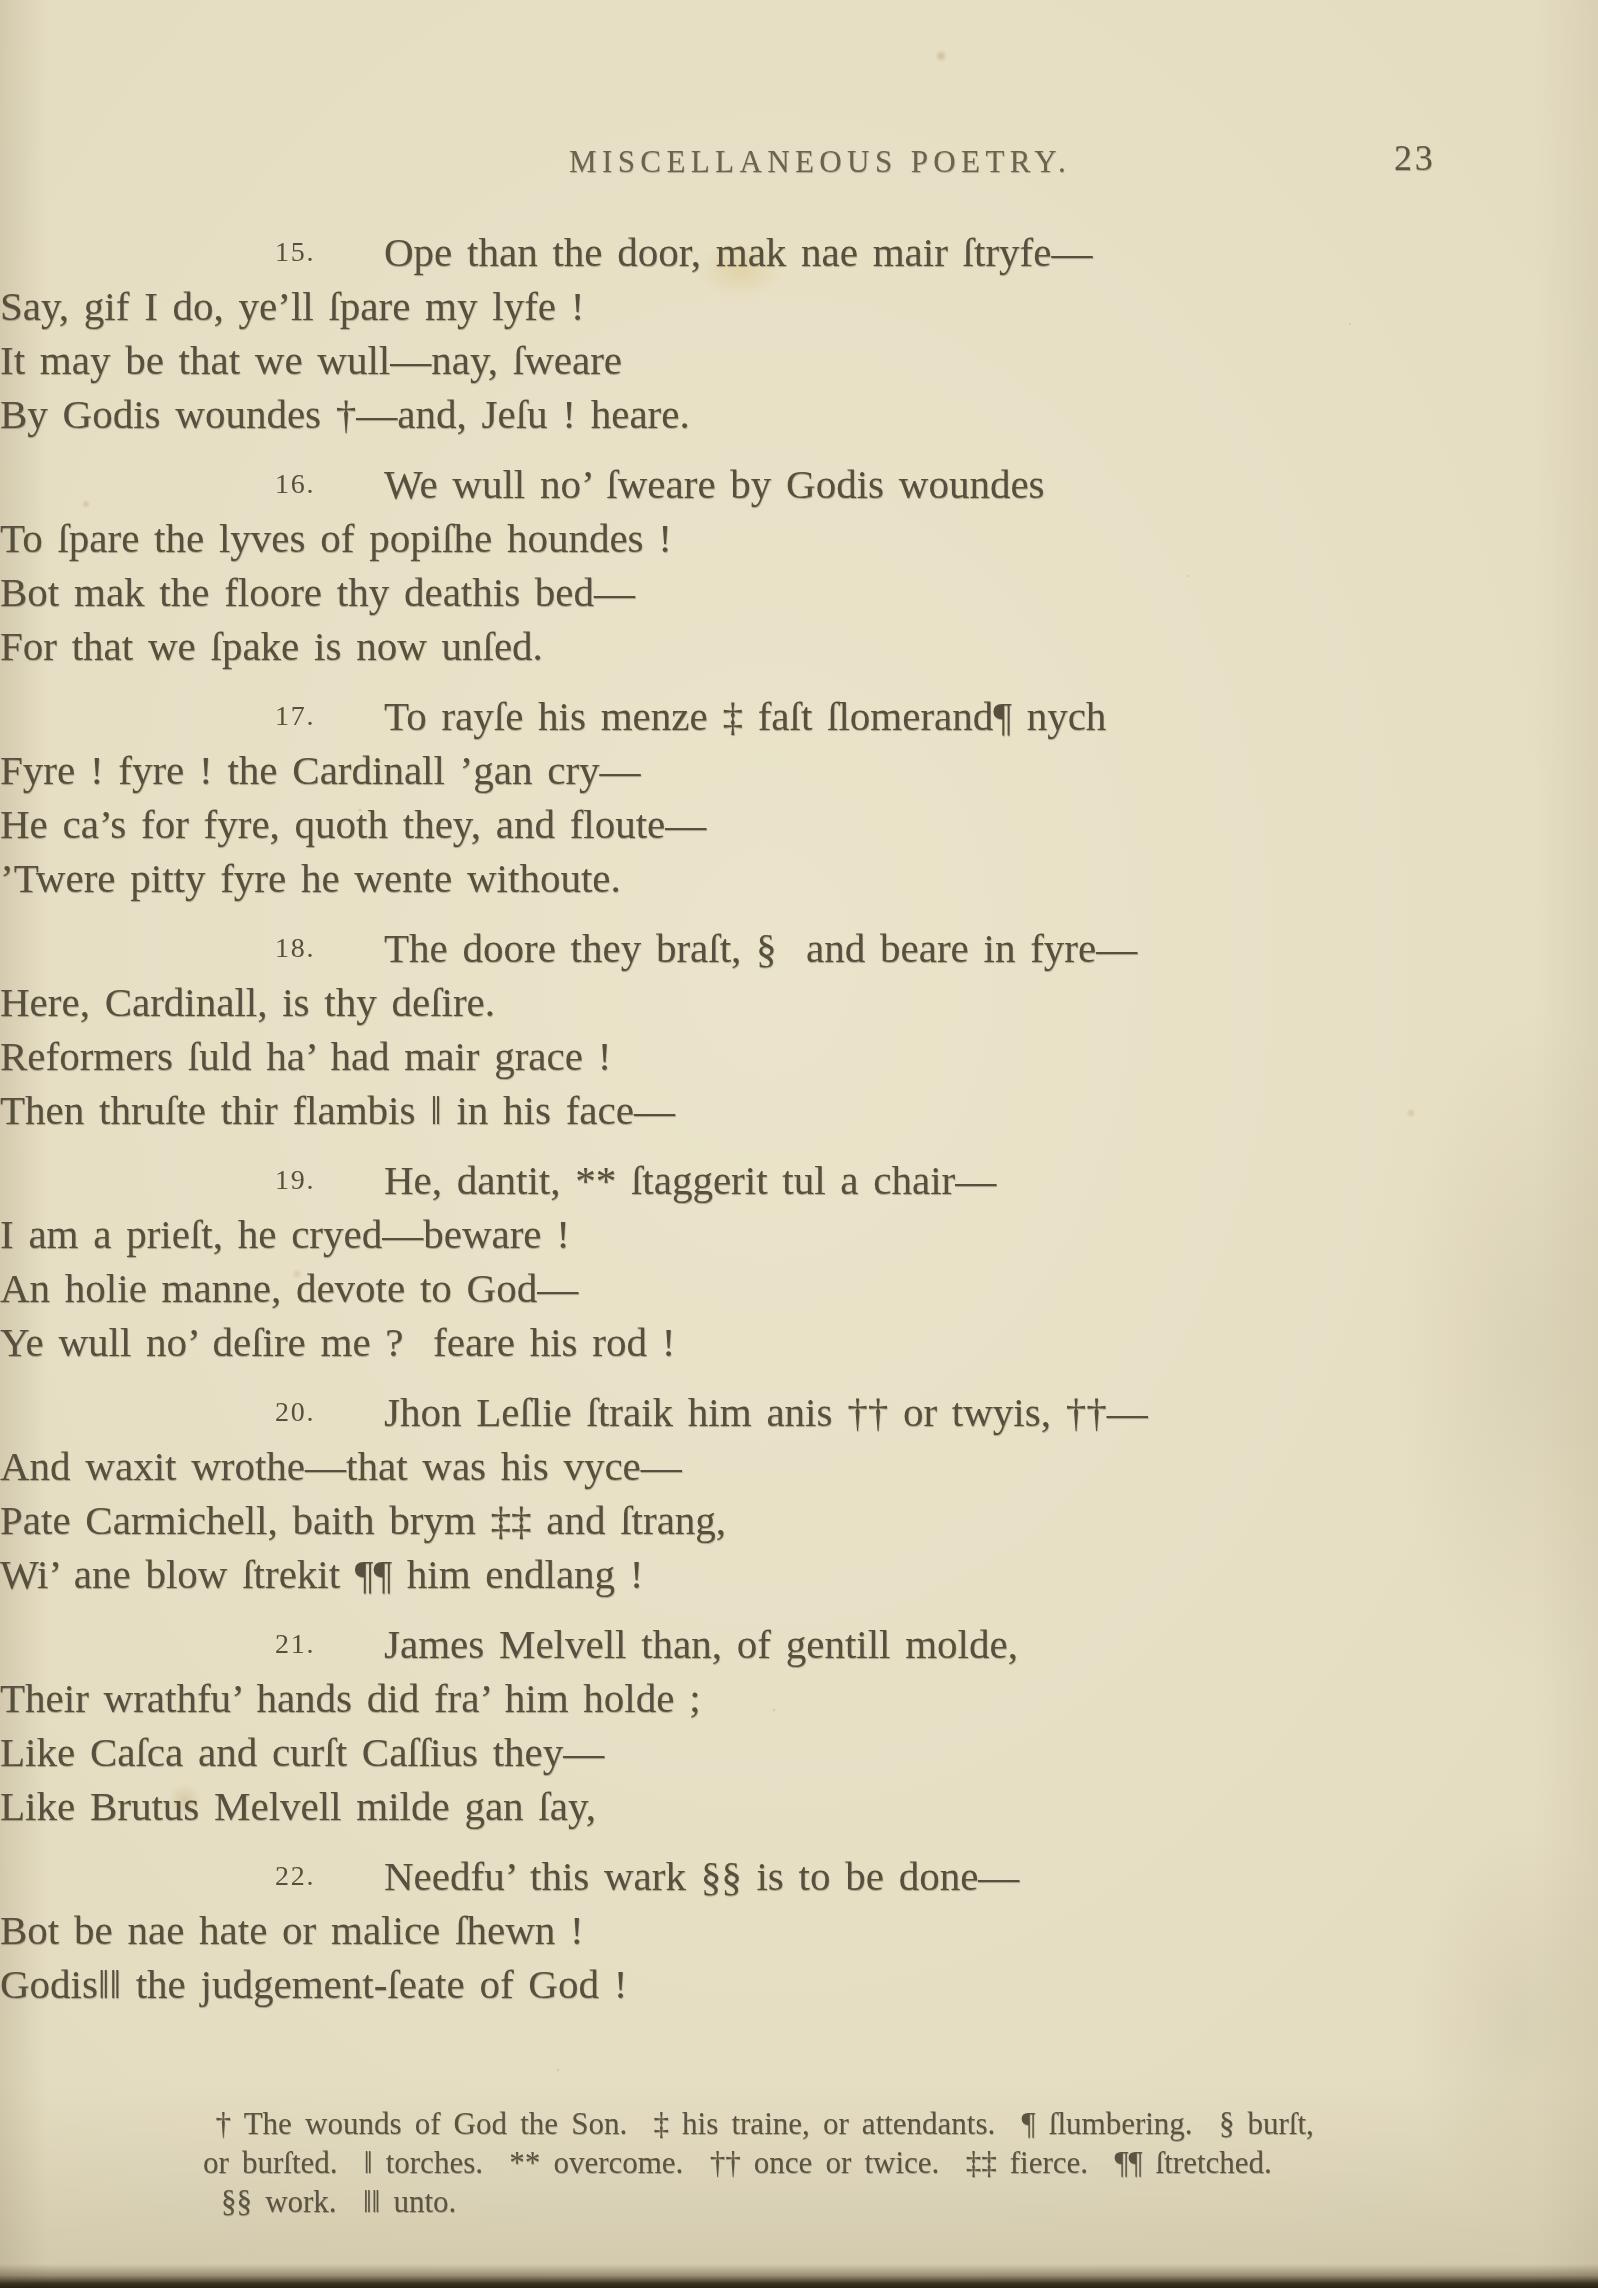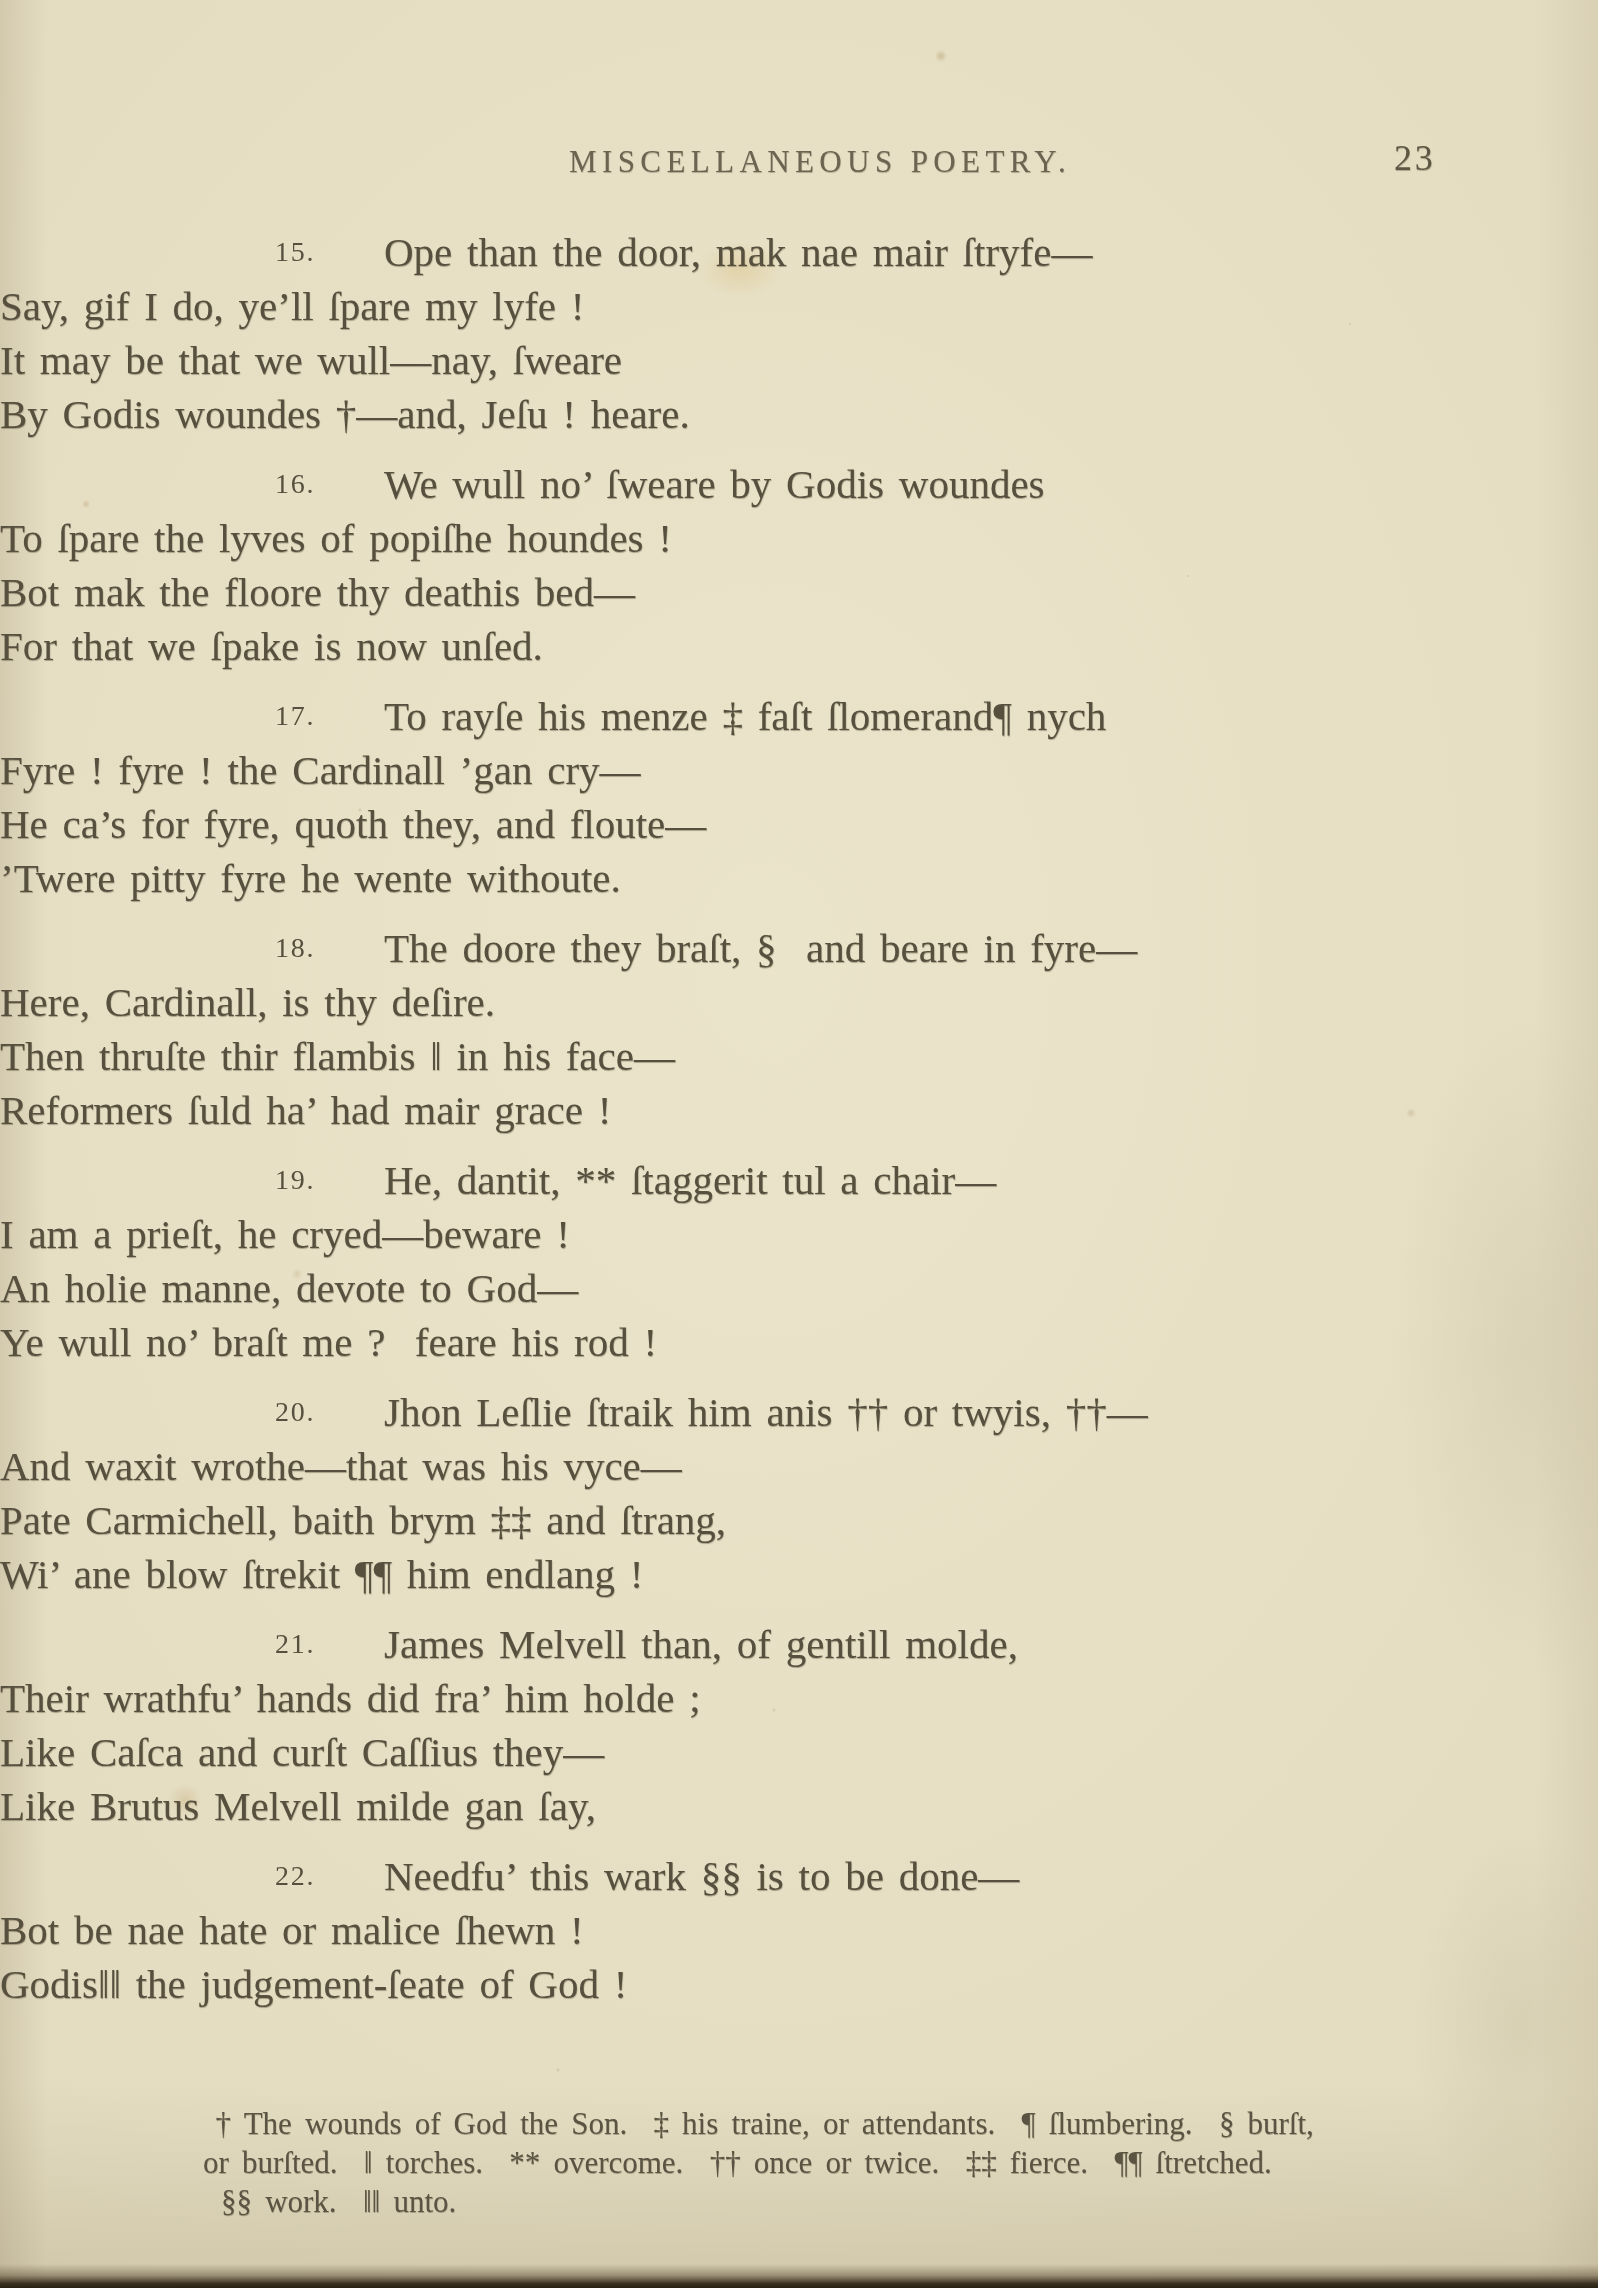--- a/index.html
+++ b/index.html
@@ -99,30 +99,30 @@
       <div class="line l1">To rayſe his menze ‡ faſt ſlomerand¶ nych</div>
       <div class="line">Fyre ! fyre ! the Cardinall ’gan cry—</div>
       <div class="line">He ca’s for fyre, quoth they, and floute—</div>
       <div class="line">’Twere pitty fyre he wente withoute.</div>
     </div>
 
     <div class="stanza">
       <span class="num">18.</span>
       <div class="line l1">The doore they braſt, §  and beare in fyre—</div>
       <div class="line">Here, Cardinall, is thy deſire.</div>
+      <div class="line">Reformers ſuld ha’ had mair grace !</div>
       <div class="line">Then thruſte thir flambis ‖ in his face—</div>
-      <div class="line">Reformers ſuld ha’ had mair grace !</div>
     </div>
 
     <div class="stanza">
       <span class="num">19.</span>
       <div class="line l1">He, dantit, ** ſtaggerit tul a chair—</div>
       <div class="line">I am a prieſt, he cryed—beware !</div>
       <div class="line">An holie manne, devote to God—</div>
-      <div class="line">Ye wull no’ braſt me ?  feare his rod !</div>
+      <div class="line">Ye wull no’ deſire me ?  feare his rod !</div>
     </div>
 
     <div class="stanza">
       <span class="num">20.</span>
       <div class="line l1">Jhon Leſlie ſtraik him anis †† or twyis, ††—</div>
       <div class="line">And waxit wrothe—that was his vyce—</div>
       <div class="line">Pate Carmichell, baith brym ‡‡ and ſtrang,</div>
       <div class="line">Wi’ ane blow ſtrekit ¶¶ him endlang !</div>
     </div>
 

